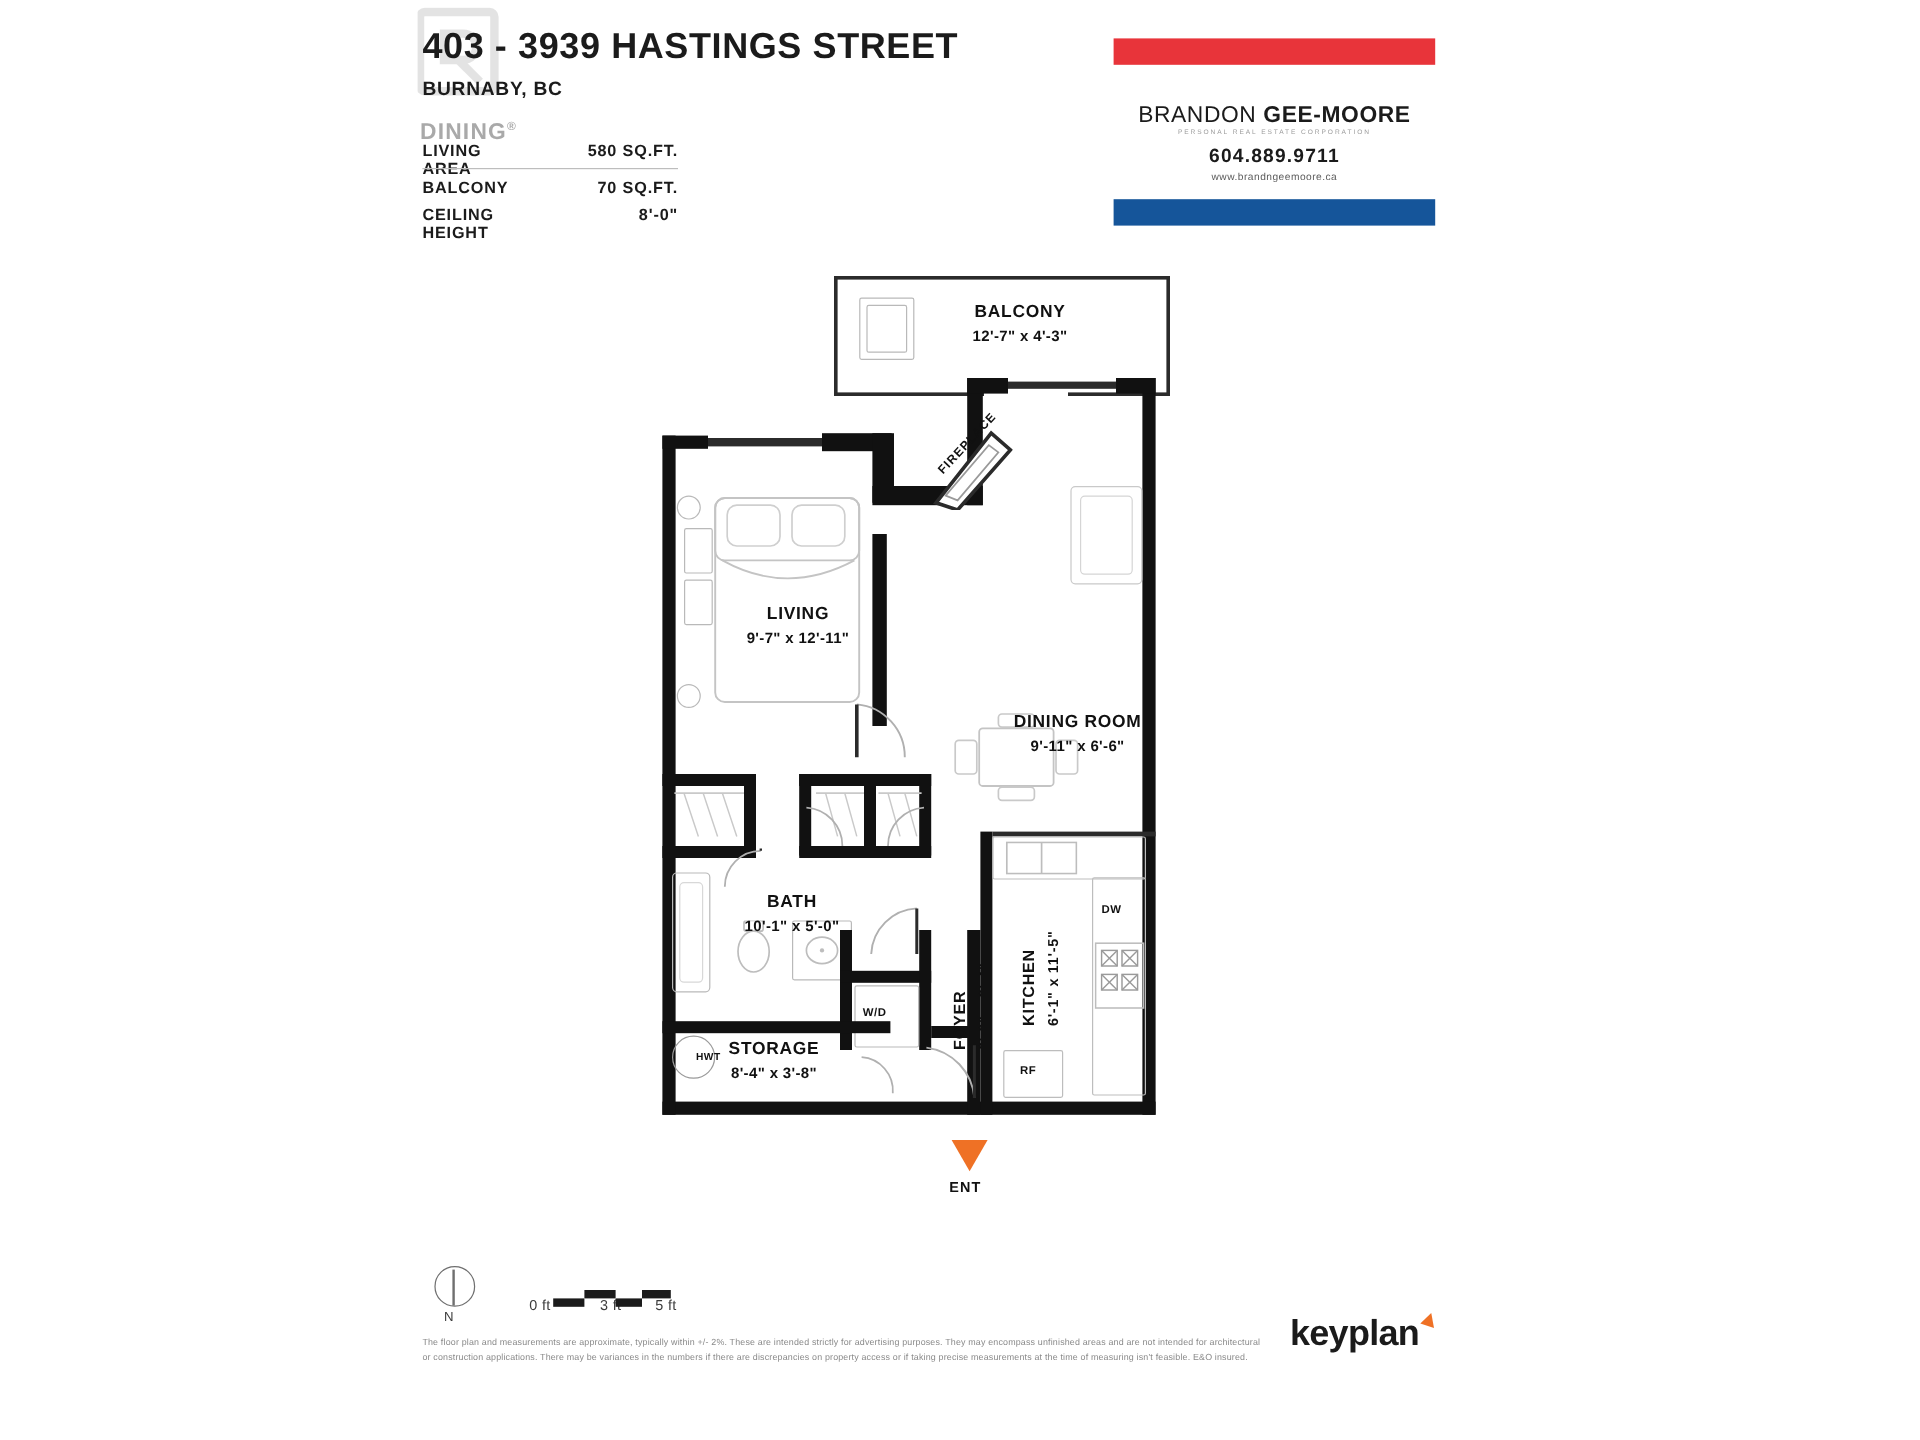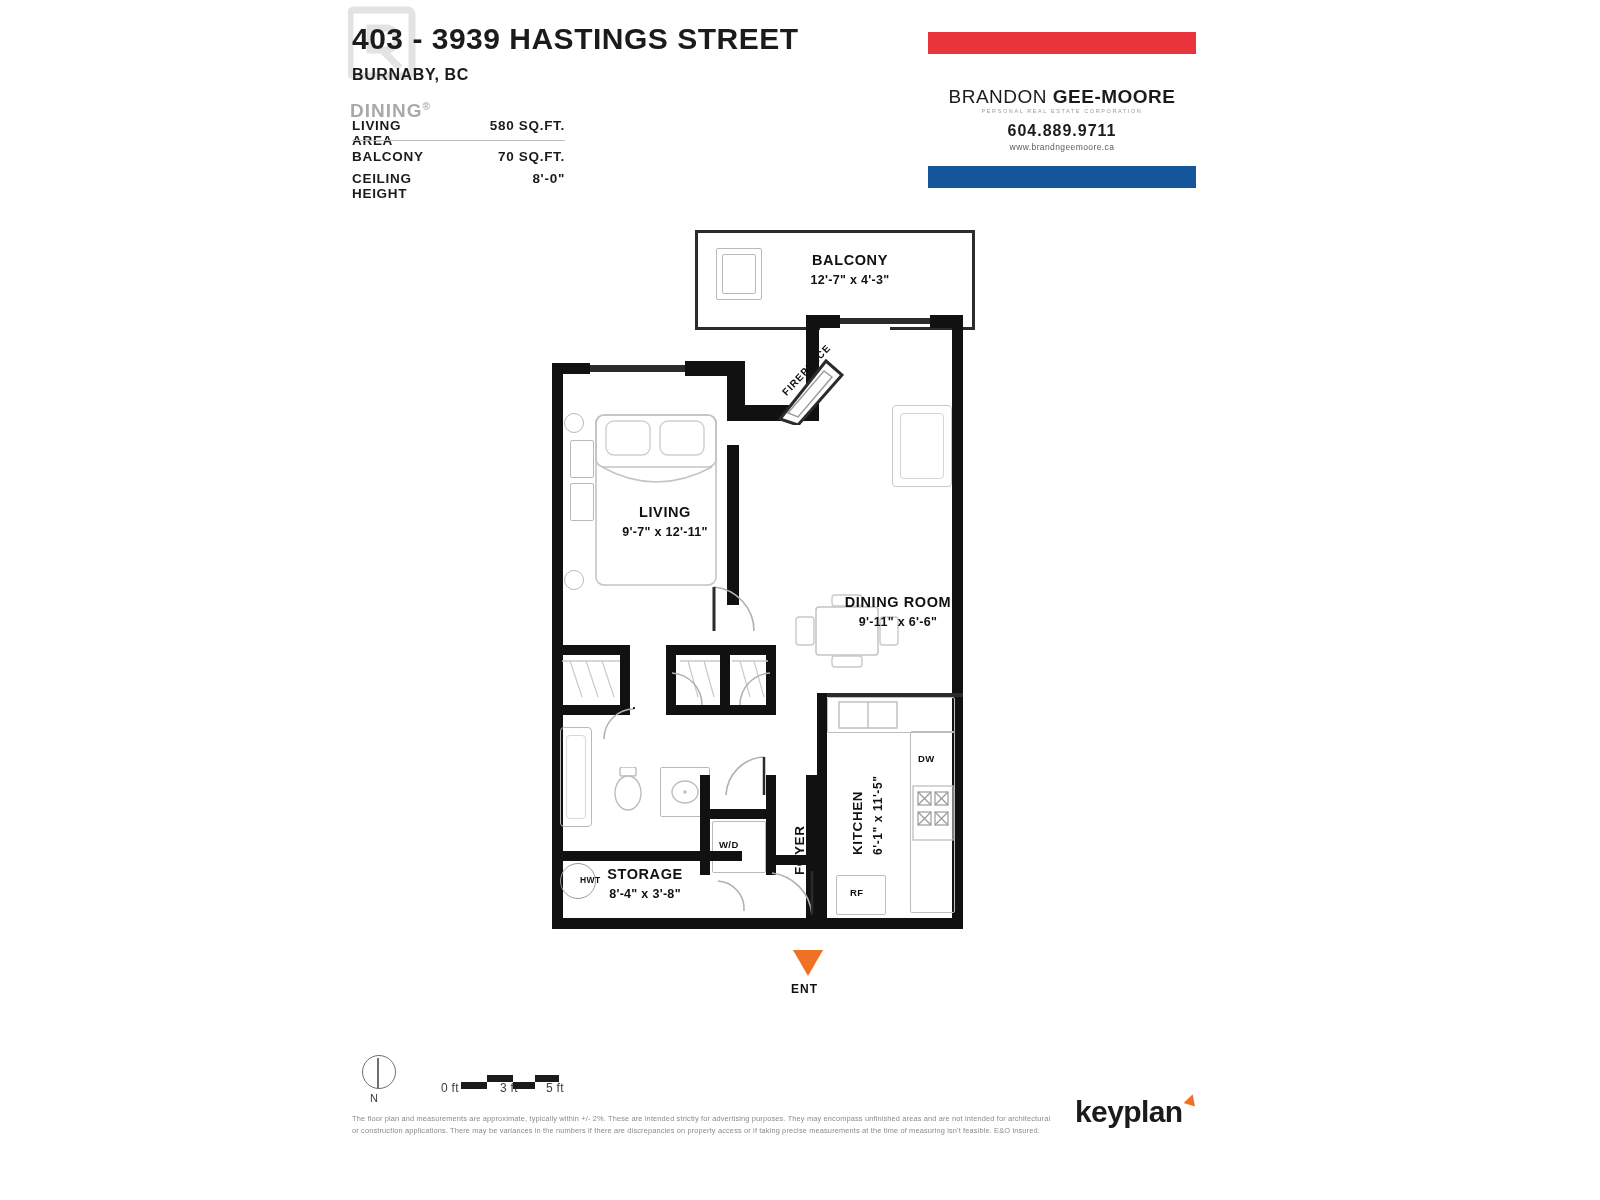--- a/index.html
+++ b/index.html
@@ -289,20 +289,24 @@
     </svg>
   </div>
   <div class="fur" style="left:140px;top:552px;width:48px;height:48px;"></div>
   <div class="abs" style="left:150px;top:564px;width:30px;height:26px;">
     <svg width="30" height="26" viewBox="0 0 30 26">
         <ellipse cx="15" cy="13" rx="13" ry="11" fill="none" stroke="#bdbdbd" stroke-width="1.4"></ellipse>
         <circle cx="15" cy="13" r="1.8" fill="#bdbdbd"></circle>
       </svg>
   </div>
 
+  <div class="label" style="left:35px;top:528px;width:210px;">
+    <div class="name">BATH</div>
+    <div class="dim">10'-1"  x   5'-0"</div>
+  </div>
 
   <div class="abs" style="left:204px;top:540px;width:42px;height:42px;">
     <svg width="42" height="42" viewBox="0 0 42 42">
         <path d="M40 2 A40 40 0 0 0 2 40" fill="none" stroke="#b0b0b0" stroke-width="1.6"></path>
         <line x1="40" y1="2" x2="40" y2="40" stroke="#2b2b2b" stroke-width="2.5"></line>
       </svg>
   </div>
 
   <div class="wall" style="left:180px;top:560px;width:10px;height:100px;"></div>
   <div class="wall" style="left:180px;top:594px;width:76px;height:10px;"></div>

